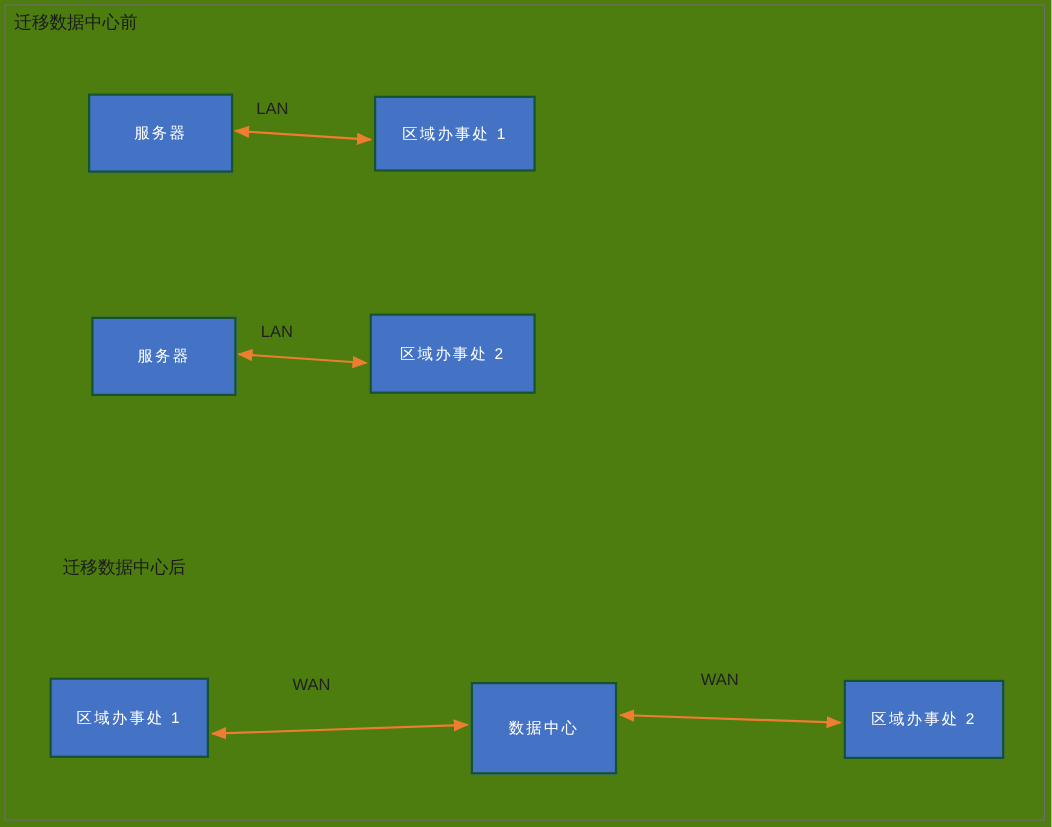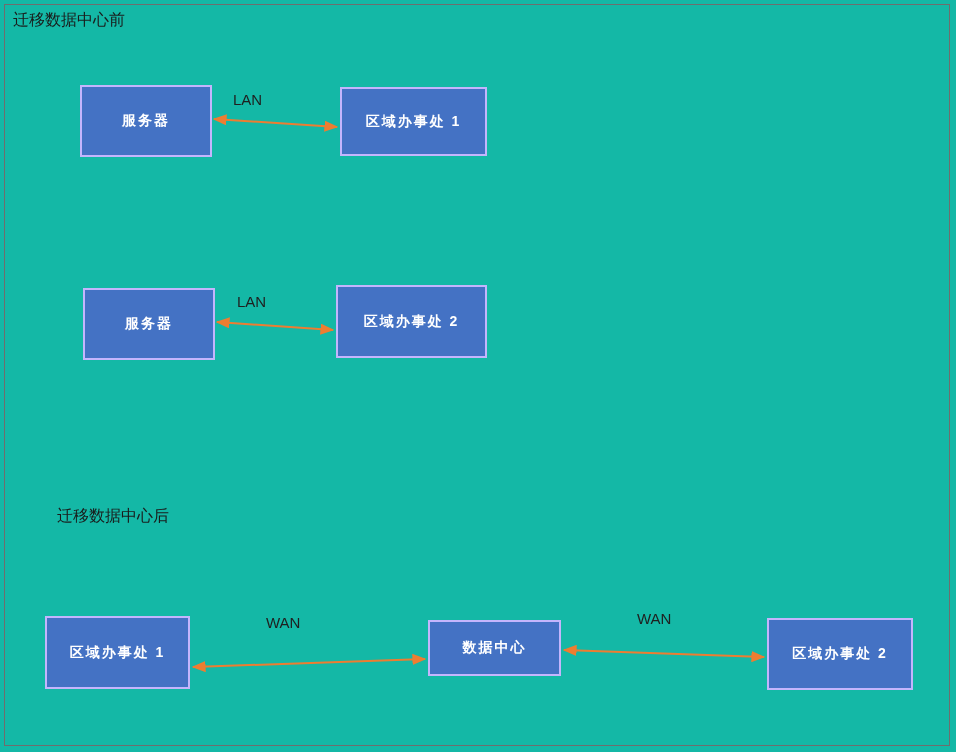--- a/index.html
+++ b/index.html
@@ -5,21 +5,21 @@
   html, body {
     margin: 0;
     padding: 0;
     background: #ffffff;
     font-family: "Liberation Sans", "DejaVu Sans", sans-serif;
   }
   .stage {
     position: relative;
     width: 956px;
     height: 752px;
-    background: #14b8a6;
+    background: #4d7c0f;
     overflow: hidden;
   }
   .frame {
     position: absolute;
     left: 4px;
     top: 4px;
     width: 946px;
     height: 742px;
     border: 1px solid #6e6e6e;
     box-sizing: border-box;
@@ -27,29 +27,28 @@
   .section-label {
     position: absolute;
     font-size: 16px;
     color: #1a1a1a;
     white-space: nowrap;
   }
   .node {
     position: absolute;
     box-sizing: border-box;
     background: #4472C4;
-    border: 2px solid #c4b5fd;
+    border: 2px solid #14532d;
     color: #ffffff;
     font-size: 14px;
     letter-spacing: 2px;
     display: flex;
     align-items: center;
     justify-content: center;
     white-space: nowrap;
-    font-weight: bold;
   }
   .link-label {
     position: absolute;
     font-size: 15px;
     color: #1f1f1f;
     width: 70px;
     text-align: left;
     white-space: nowrap;
   }
   .arrows {
@@ -90,18 +89,18 @@
   <div class="link-label" style="left:237px; top:293px;">LAN</div>
 
   <div class="node" style="left:336px; top:285px; width:151px; height:73px;">区域办事处 2</div>
 
   <div class="section-label" style="left:13px; top:506px;margin-left:44px;">迁移数据中心后</div>
 
   <div class="node" style="left:45px; top:616px; width:145px; height:73px;">区域办事处 1</div>
 
   <div class="link-label" style="left:266px; top:614px;">WAN</div>
 
-  <div class="node" style="left:428px; top:620px; width:133px; height:56px;">数据中心</div>
+  <div class="node" style="left:428px; top:620px; width:133px; height:84px;">数据中心</div>
 
   <div class="link-label" style="left:637px; top:610px;">WAN</div>
 
   <div class="node" style="left:767px; top:618px; width:146px; height:72px;">区域办事处 2</div>
 </div>
 
 </body></html>

